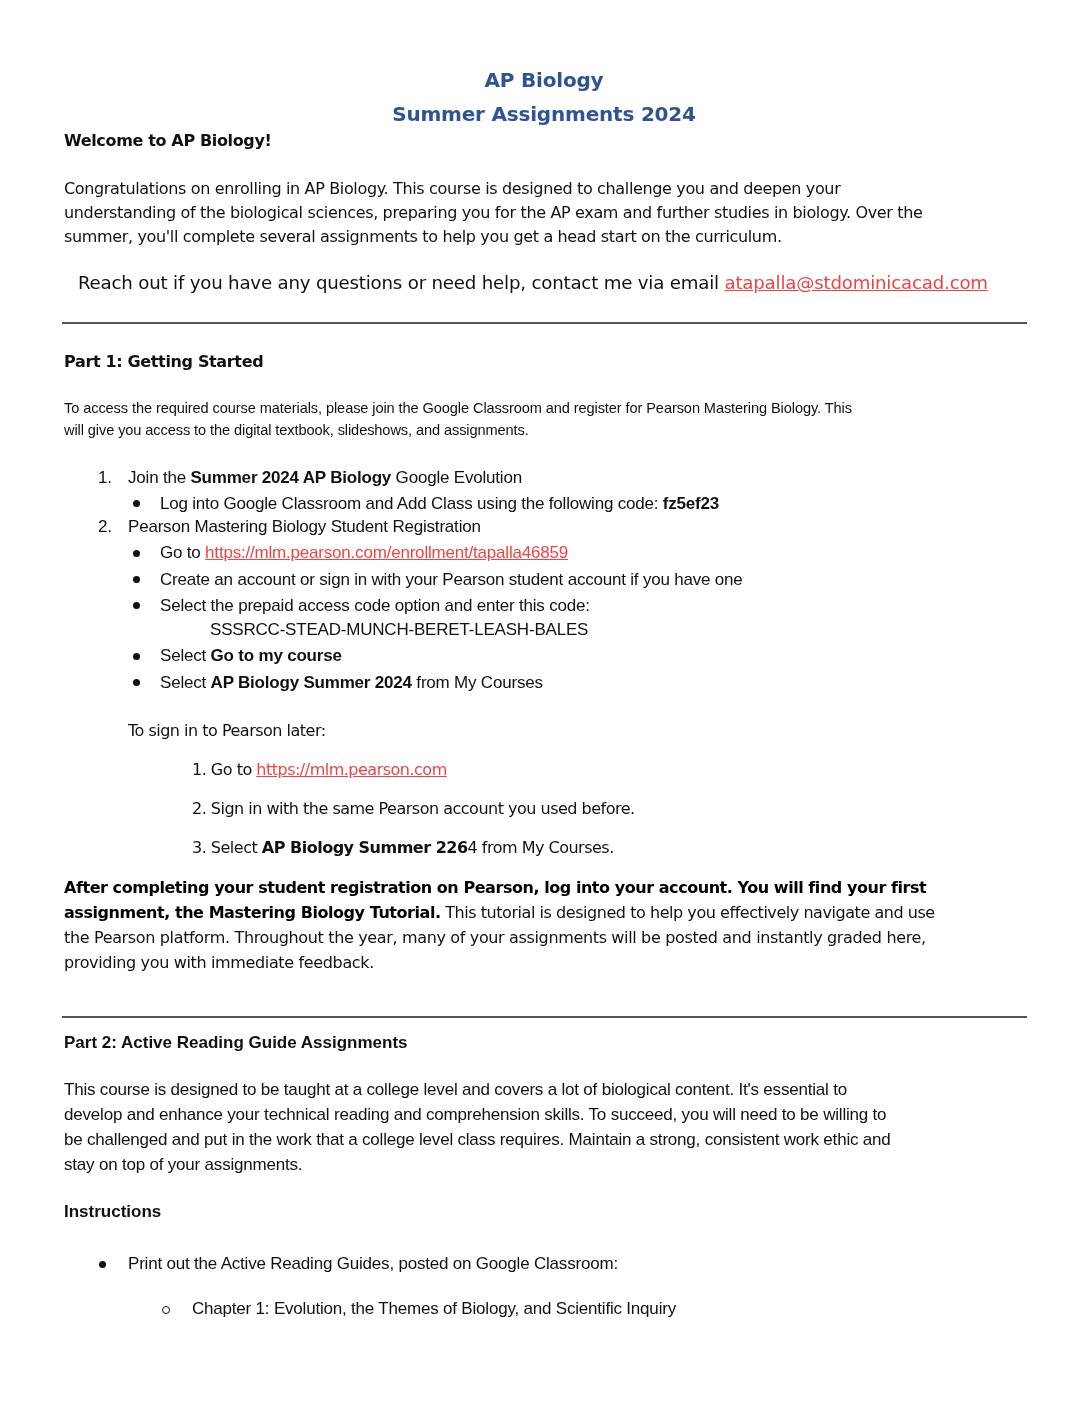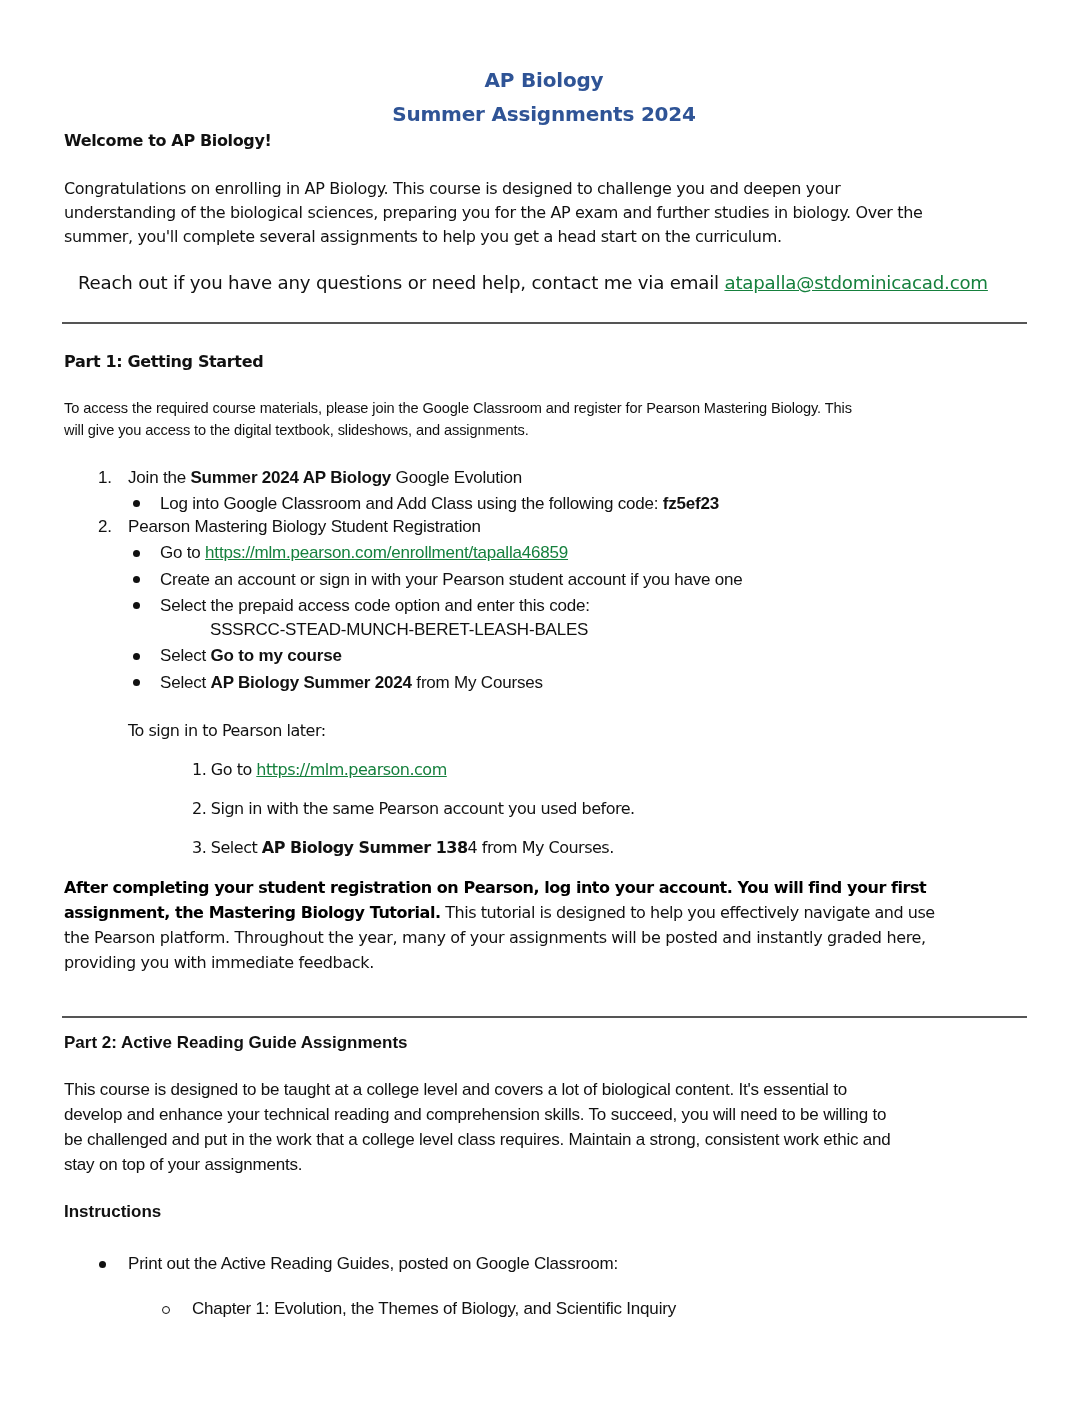--- a/index.html
+++ b/index.html
@@ -10,21 +10,21 @@
   .page { position: absolute; left: 0; top: 0; width: 968px; height: 1408px; }
   .abs { position: absolute; white-space: nowrap; }
   .title {
     left: 0; width: 1088px; text-align: center; color: #2f5496; font-weight: bold;
     font-family: "DejaVu Sans", sans-serif; font-size: 20px; letter-spacing: -0.2px;
   }
   .bold { font-weight: bold; }
   .p16 { font-size: 16px; letter-spacing: -0.35px; }
   .cond { font-family: "Liberation Sans", sans-serif; }
   .cond16 { font-family: "Liberation Sans", sans-serif; font-size: 17px; letter-spacing: -0.2px; }
-  a, .link { color: #15803d; text-decoration: underline; }
+  a, .link { color: #ef4444; text-decoration: underline; }
   .red { color: #000000; font-weight: bold; }
   .rule { position: absolute; left: 62px; width: 965px; height: 2px; background: #555555; }
   .bullet { display: inline-block; width: 7px; height: 7px; border-radius: 50%; background: #111; }
   .circle { display: inline-block; width: 8px; height: 8px; border-radius: 50%; border: 1.3px solid #111; box-sizing: border-box; }
 </style>
 </head>
 <body>
 
 <div class="page">
 
@@ -79,21 +79,21 @@
   <div class="abs cond16" style="left:160px; top:673px;">
     <span>Select </span><b>AP Biology Summer 2024</b><span> from My Courses</span>
   </div>
 
   <div class="abs" style="left:128px; top:721px; font-size:16px; letter-spacing:-0.5px;">To sign in to Pearson later:</div>
   <div class="abs" style="left:192px; top:760px; font-size:16px; letter-spacing:-0.5px;">
     <span>1. Go to </span><span class="link">https://mlm.pearson.com</span>
   </div>
   <div class="abs" style="left:192px; top:799px; font-size:16px; letter-spacing:-0.5px;">2. Sign in with the same Pearson account you used before.</div>
   <div class="abs" style="left:192px; top:838px; font-size:16px; letter-spacing:-0.5px;">
-    <span>3. Select </span><b>AP Biology Summer 138</b><span>4 from My Courses.</span>
+    <span>3. Select </span><b>AP Biology Summer 226</b><span>4 from My Courses.</span>
   </div>
 
   <div class="abs p16 red" style="left:64px; top:878px; letter-spacing:-0.45px;">After completing your student registration on Pearson, log into your account. You will find your first</div>
   <div class="abs p16" style="left:64px; top:903px; letter-spacing:-0.45px;">
     <span class="red">assignment, the Mastering Biology Tutorial.</span><span> This tutorial is designed to help you effectively navigate and use</span>
   </div>
   <div class="abs p16" style="left:64px; top:928px;">the Pearson platform. Throughout the year, many of your assignments will be posted and instantly graded here,</div>
   <div class="abs p16" style="left:64px; top:953px;">providing you with immediate feedback.</div>
 
   <div class="rule" style="top:1016px;"></div>

